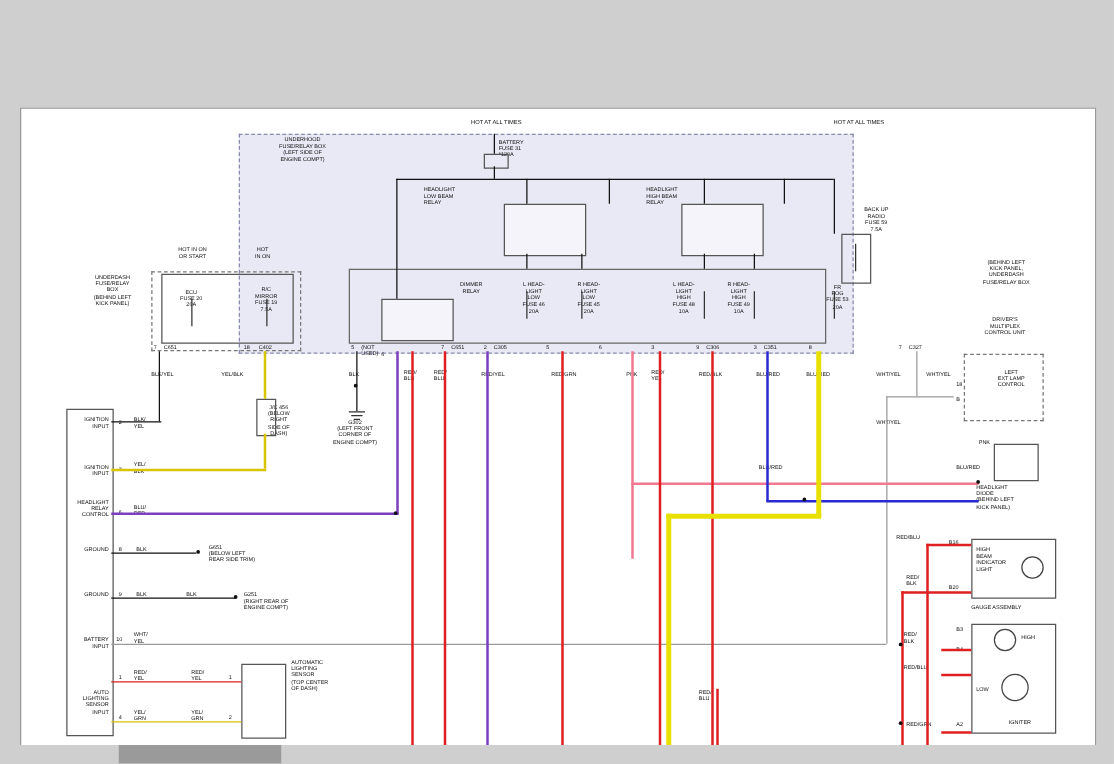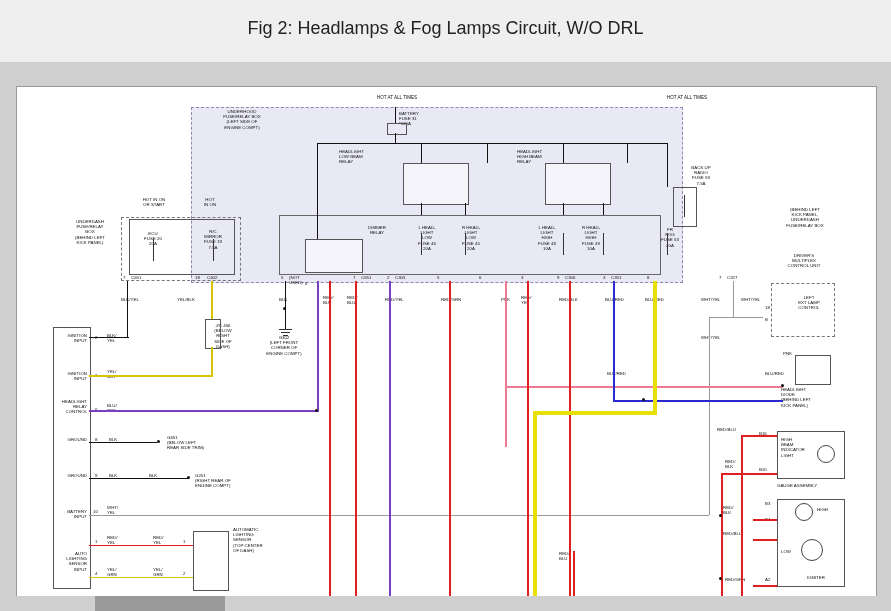--- a/index.html
+++ b/index.html
@@ -21,23 +21,20 @@
   .thin{position:absolute;background:#333;}
   .hdr{font-size:4.6px;}
   #bottomstrip{position:absolute;left:0;top:596px;width:891px;height:15px;background:#cfcfcf;}
   #grayblock{position:absolute;left:95px;top:596px;width:130px;height:15px;background:#9a9a9a;}
 </style>
 </head>
 <body>
 
 <div id="page">
 
-  <div id="titlebar">
-    <div id="title">Fig 2: Headlamps &amp; Fog Lamps Circuit, W/O DRL</div>
-  </div>
 
   <div id="canvas">
 
     <div class="shade" style="left:174px;top:20px;width:490px;height:174px;"></div>
     <div class="dbox" style="left:104px;top:130px;width:118px;height:62px;"></div>
     <div class="dbox" style="left:754px;top:196px;width:62px;height:52px;"></div>
 
     <div class="lbl c hdr" style="left:335px;top:8px;width:90px;">HOT AT ALL TIMES</div>
     <div class="lbl c hdr" style="left:625px;top:8px;width:90px;">HOT AT ALL TIMES</div>
     <div class="lbl c" style="left:170px;top:22px;width:110px;">UNDERHOOD

